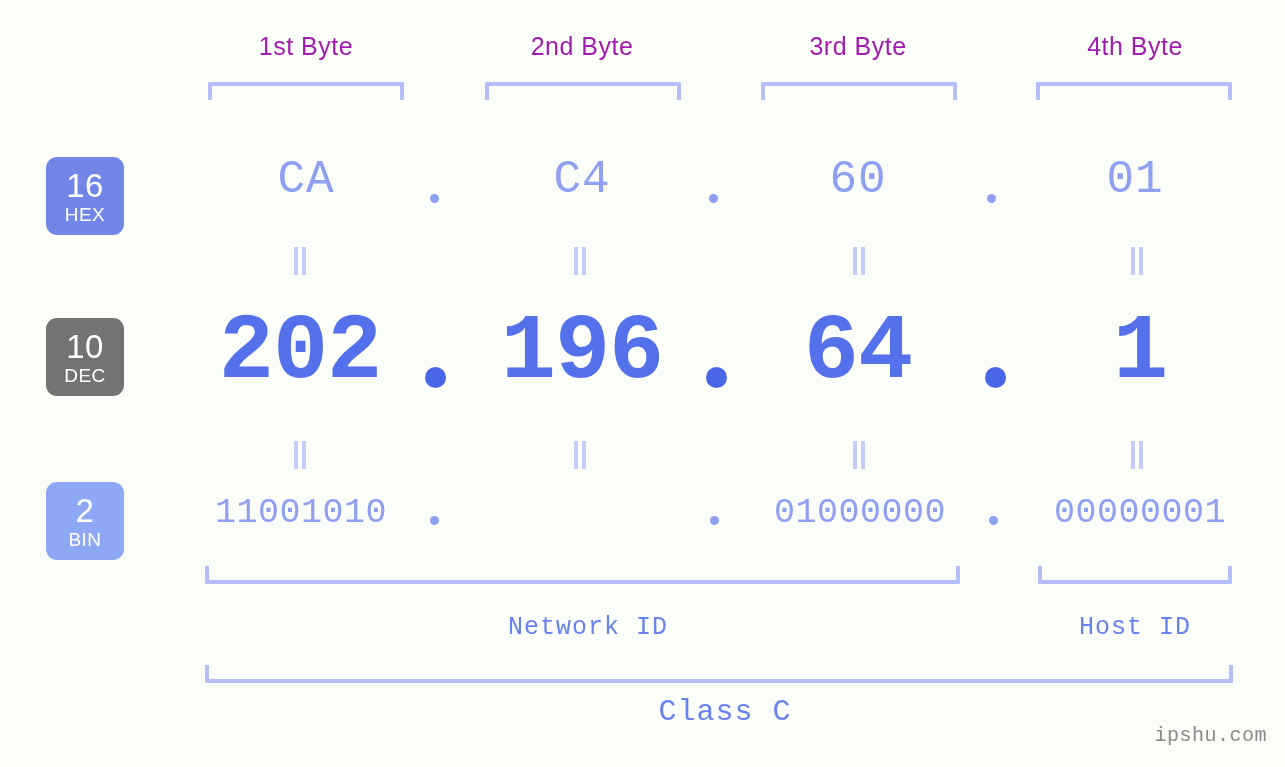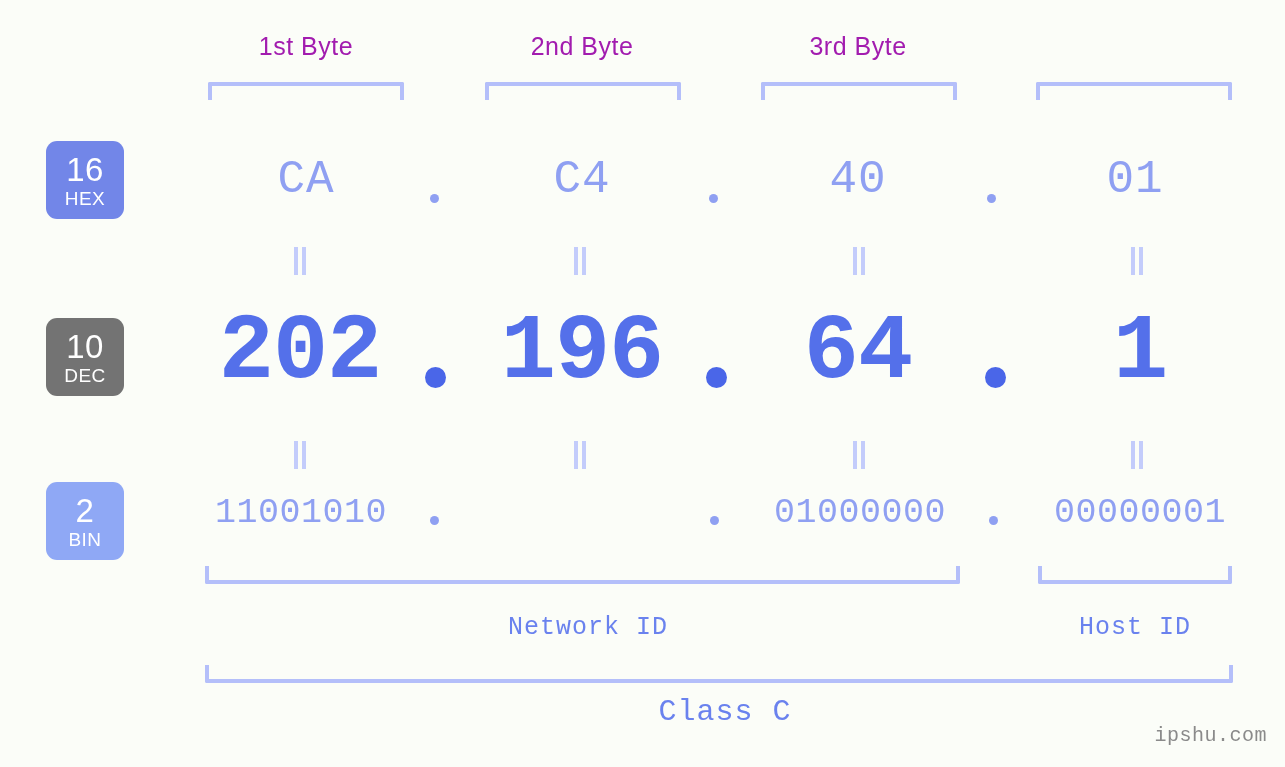--- a/index.html
+++ b/index.html
@@ -159,44 +159,45 @@
   }
 </style>
 </head>
 <body>
 
 <div id="stage">
 
   <div class="byte-label" style="left:186px;">1st Byte</div>
   <div class="byte-label" style="left:462px;">2nd Byte</div>
   <div class="byte-label" style="left:738px;">3rd Byte</div>
+  <div class="byte-label" style="left:1015px;">4th Byte</div>
 
   <div class="bracket-top" style="left:208px; top:82px; width:196px;"></div>
   <div class="bracket-top" style="left:485px; top:82px; width:196px;"></div>
   <div class="bracket-top" style="left:761px; top:82px; width:196px;"></div>
   <div class="bracket-top" style="left:1036px; top:82px; width:196px;"></div>
 
-  <div class="badge" style="top:141px; background:#7286e8;">
+  <div class="badge" style="top:157px; background:#7286e8;">
     <span class="num">16</span>
     <span class="abbr">HEX</span>
   </div>
   <div class="badge" style="top:318px; background:#737373;">
     <span class="num">10</span>
     <span class="abbr">DEC</span>
   </div>
   <div class="badge" style="top:482px; background:#8fa8f5;">
     <span class="num">2</span>
     <span class="abbr">BIN</span>
   </div>
 
   <div class="cell hex-cell" style="left:186px;">CA</div>
   <div class="dot dot-hex" style="left:430px;"></div>
   <div class="cell hex-cell" style="left:462px;">C4</div>
   <div class="dot dot-hex" style="left:709px;"></div>
-  <div class="cell hex-cell" style="left:738px;">40</div>
+  <div class="cell hex-cell" style="left:738px;">60</div>
   <div class="dot dot-hex" style="left:987px;"></div>
   <div class="cell hex-cell" style="left:1015px;">01</div>
 
   <div class="eqmark" style="left:292px; top:247px;">
       <i class="a"></i>
       <i class="b"></i>
     </div>
   <div class="eqmark" style="left:572px; top:247px;">
       <i class="a"></i>
       <i class="b"></i>

